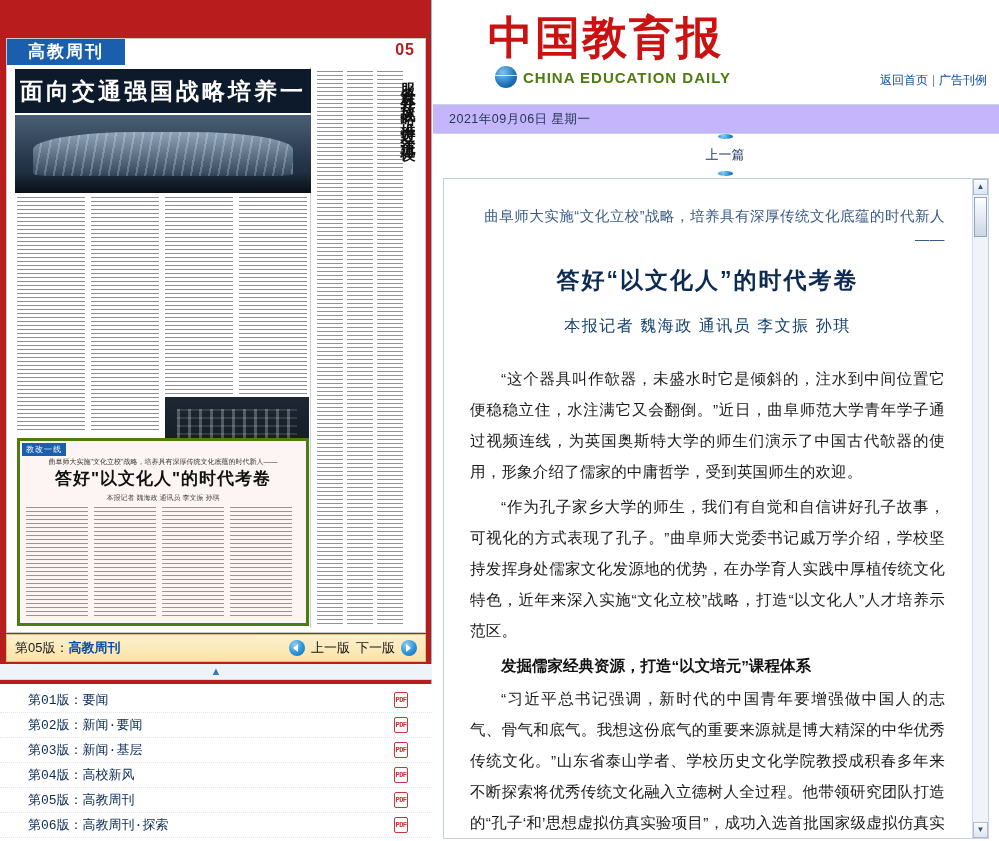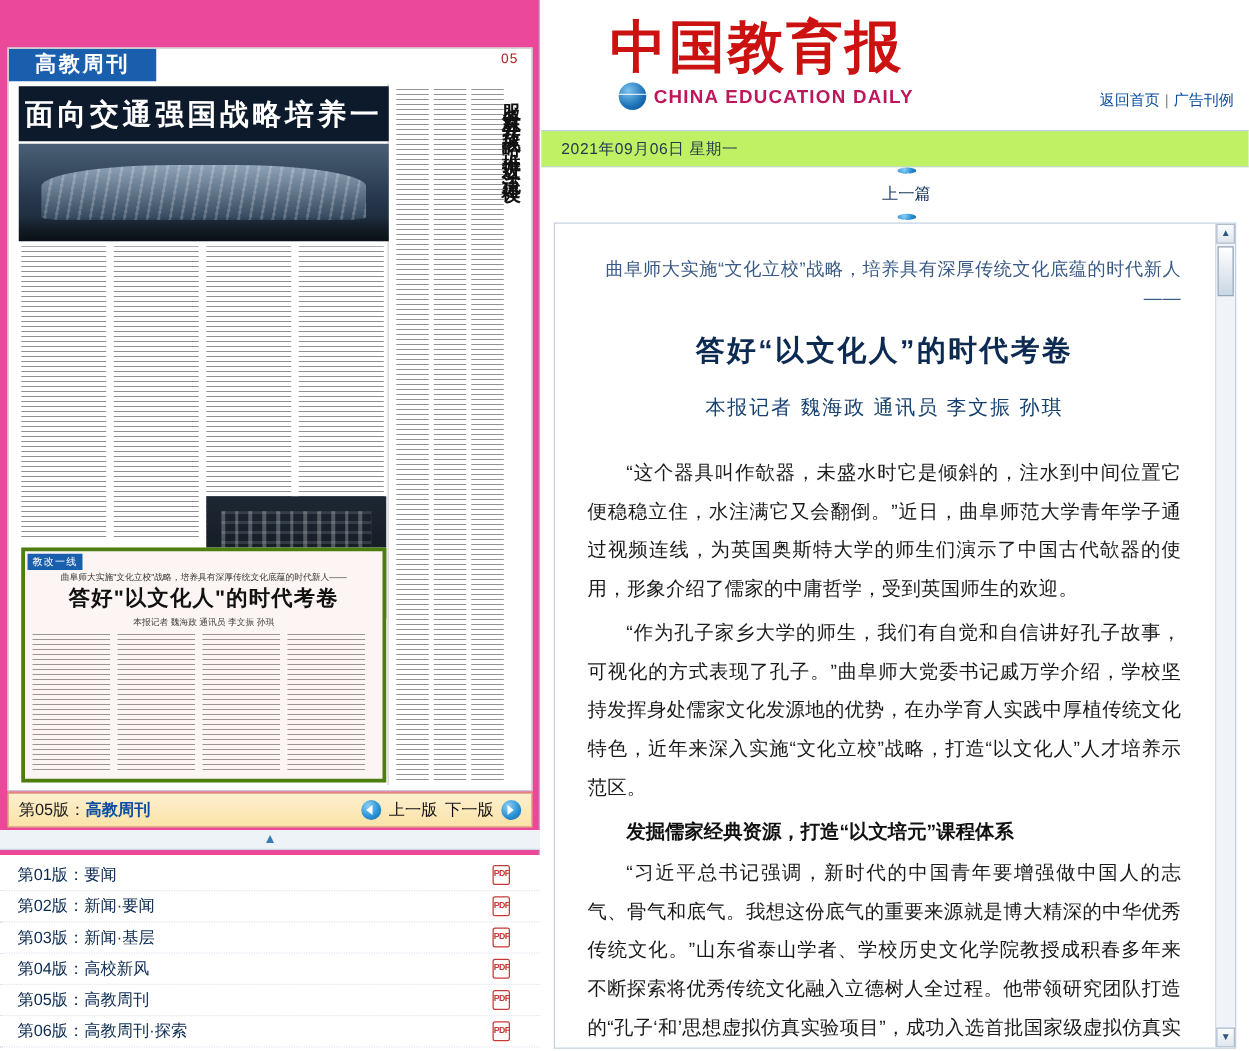--- a/index.html
+++ b/index.html
@@ -14,21 +14,21 @@
     position: relative;
     width: 999px; height: 841px;
     background: #ffffff;
   }
 
   
   .left-panel {
     position: absolute;
     left: 0; top: 0;
     width: 432px; height: 841px;
-    background: #ec4899;
+    background: #b91c1c;
     border-right: 1px solid #9fb6cd;
   }
   .paper-wrap {
     position: absolute;
     left: 6px; top: 38px;
     width: 420px; height: 595px;
     background: #ffffff;
     border: 1px solid #c8c8c8;
     overflow: hidden;
   }
@@ -56,22 +56,22 @@
     height: 20px;
     font-size: 8px; color: #555;
     text-align: center;
     white-space: nowrap;
     overflow: hidden;
   }
   .paper-topline .bits { letter-spacing: 3px; color: #777; }
   .paper-logo {
     position: absolute;
     right: 10px; top: 2px;
-    font-size: 11px; color: #b02020;
-    font-weight: normal;
+    font-size: 16px; color: #b02020;
+    font-weight: bold;
     letter-spacing: 1px;
   }
   .paper-body {
     position: absolute;
     left: 4px; top: 28px; right: 4px; bottom: 4px;
   }
   
   .col-main {
     position: absolute; left: 4px; top: 0; width: 296px; bottom: 0;
     border-right: 1px solid #cfcfcf;
@@ -233,23 +233,24 @@
   .edition-list {
     position: absolute;
     left: 0; top: 684px; width: 432px; bottom: 0;
     background: #ffffff;
     padding: 4px 0 0 0;
   }
   .ed-row {
     position: relative;
     height: 25px;
     display: flex; align-items: center;
-    padding-left: 14px;
+    padding-left: 28px;
     font-size: 13px; color: #0b2a52;
     border-bottom: 1px dotted #dfe6ee;
+    font-family: Liberation Mono, monospace;
   }
   .ed-row .ed-label { white-space: nowrap; }
   .pdf-icon {
     position: absolute; right: 24px; top: 4px;
     width: 14px; height: 16px;
     background: #ffffff;
     border: 1px solid #c83838;
     border-radius: 2px;
     color: #c83838;
     font-size: 7px; font-weight: bold;
@@ -280,33 +281,33 @@
   }
   .brand-globe {
     width: 22px; height: 22px; border-radius: 50%;
     background: radial-gradient(circle at 35% 30%, #7fc4ee 0%, #1b72b8 60%, #0d4e84 100%);
     position: relative;
   }
   .brand-globe:after{
     content:""; position:absolute; left:0; top:9px; width:22px; height:1px; background:rgba(255,255,255,.8);
   }
   .brand-en {
-    font-size: 15px; font-weight: bold; color: #be185d;
+    font-size: 15px; font-weight: bold; color: #4d7c0f;
     letter-spacing: 1px;
   }
   .top-links {
     position: absolute; right: 12px; top: 72px;
     font-size: 12px; color: #0b4da2;
   }
   .top-links a { color: #0b4da2; text-decoration: none; }
   .top-links .sep { color: #888; margin: 0 4px; }
 
   .date-bar {
     position: absolute; left: 0; top: 104px; width: 566px; height: 30px;
-    background: #bef264;
+    background: #c4b5fd;
     border-top: 1px solid #c7d4e2;
     border-bottom: 1px solid #c7d4e2;
     font-size: 12.5px; color: #24384f;
     display: flex; align-items: center; padding-left: 16px;
     letter-spacing: .5px;
   }
   .prev-bar {
     position: absolute; left: 0; top: 134px; width: 566px; height: 42px;
     background: #ffffff;
     display: flex; align-items: center; gap: 7px;

